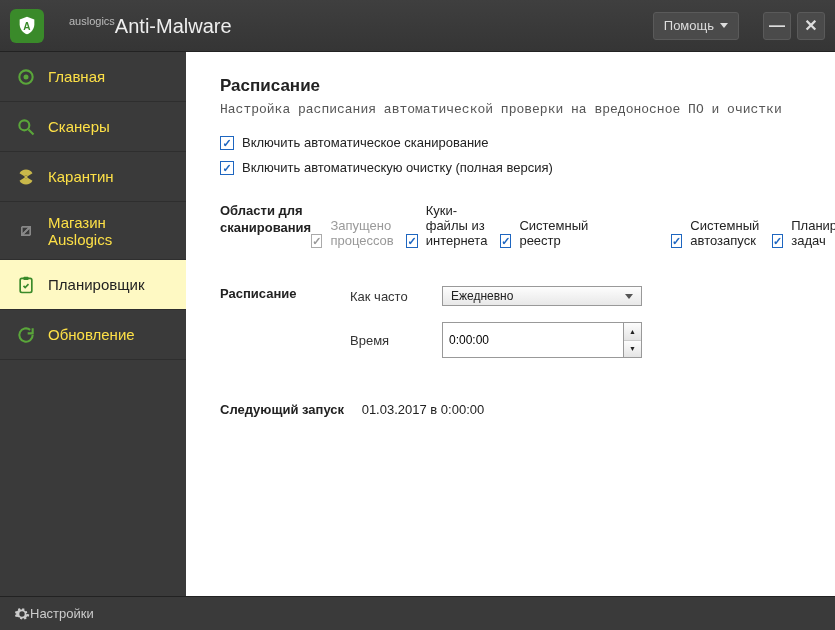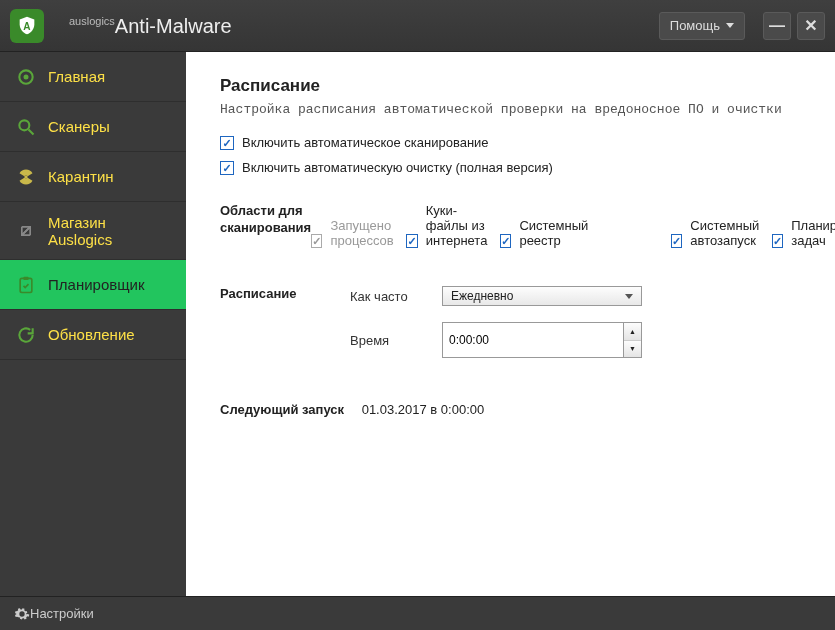--- a/index.html
+++ b/index.html
@@ -5,28 +5,28 @@
 * { margin: 0; padding: 0; box-sizing: border-box; font-family: "Segoe UI", Arial, sans-serif; }
 body { width: 835px; height: 630px; background: #3a3a3a; overflow: hidden; }
 
 .titlebar { height: 52px; background: linear-gradient(#3f3f3f,#353535); display: flex; align-items: center; padding: 0 10px; border-bottom: 1px solid #222; }
 .logo { width: 34px; height: 34px; border-radius: 6px; background: #3a8a2a; display: flex; align-items: center; justify-content: center; margin-right: 10px; }
 .logo svg { width: 22px; height: 22px; }
 .title-stack { display: flex; flex-direction: row; line-height: 1.1; margin-left: 15px; }
 .title-small { color: #bbb; font-size: 11px; }
 .title-big { color: #eee; font-size: 20px; font-weight: 300; }
 .titlebar-spacer { flex: 1; }
-.help-btn { height: 28px; padding: 0 10px; background: #4a4a4a; border: 1px solid #5a5a5a; border-radius: 3px; color: #ddd; font-size: 13px; display: flex; align-items: center; gap: 6px; cursor: pointer; margin-right: 12px; }
+.help-btn { height: 28px; padding: 0 10px; background: #4a4a4a; border: 1px solid #5a5a5a; border-radius: 3px; color: #ddd; font-size: 13px; display: flex; align-items: center; gap: 6px; cursor: pointer; margin-right: 18px; }
 .win-btn { width: 28px; height: 28px; background: #4a4a4a; border: 1px solid #5a5a5a; border-radius: 3px; color: #ddd; display: flex; align-items: center; justify-content: center; cursor: pointer; margin-left: 6px; font-weight: bold; font-size: 16px; }
 
 .body { display: flex; height: 544px; }
 .sidebar { width: 186px; background: #3a3a3a; }
 .sidebar-item { height: 50px; display: flex; align-items: center; padding: 0 16px; color: #fde047; font-size: 15px; cursor: pointer; border-bottom: 1px solid #2e2e2e; gap: 12px; }
 .sidebar-item.tall { height: 58px; }
-.sidebar-item.active { background: #22c55e; color: #222; }
+.sidebar-item.active { background: #fef9c3; color: #222; }
 .sidebar-item .si-icon { width: 20px; height: 20px; display: flex; align-items: center; justify-content: center; flex-shrink: 0; }
 
 .main { flex: 1; background: #fff; padding: 24px 34px; color: #222; font-size: 13px; overflow: auto; }
 .main h1 { font-size: 17px; font-weight: bold; margin-bottom: 6px; }
 .main .subtitle { color: #555; margin-bottom: 18px; font-family: Liberation Mono, monospace; }
 .chk-row { display: flex; align-items: flex-end; gap: 8px; margin-bottom: 10px; }
 .chk { width: 14px; height: 14px; border: 1px solid #1e66c0; background: #fff; display: inline-flex; align-items: center; justify-content: center; cursor: pointer; }
 .chk.checked::after { content: "✓"; color: #1e66c0; font-size: 11px; line-height: 1; font-weight: bold; }
 .chk.disabled { border-color: #aaa; cursor: default; }
 .chk.disabled.checked::after { color: #999; }

